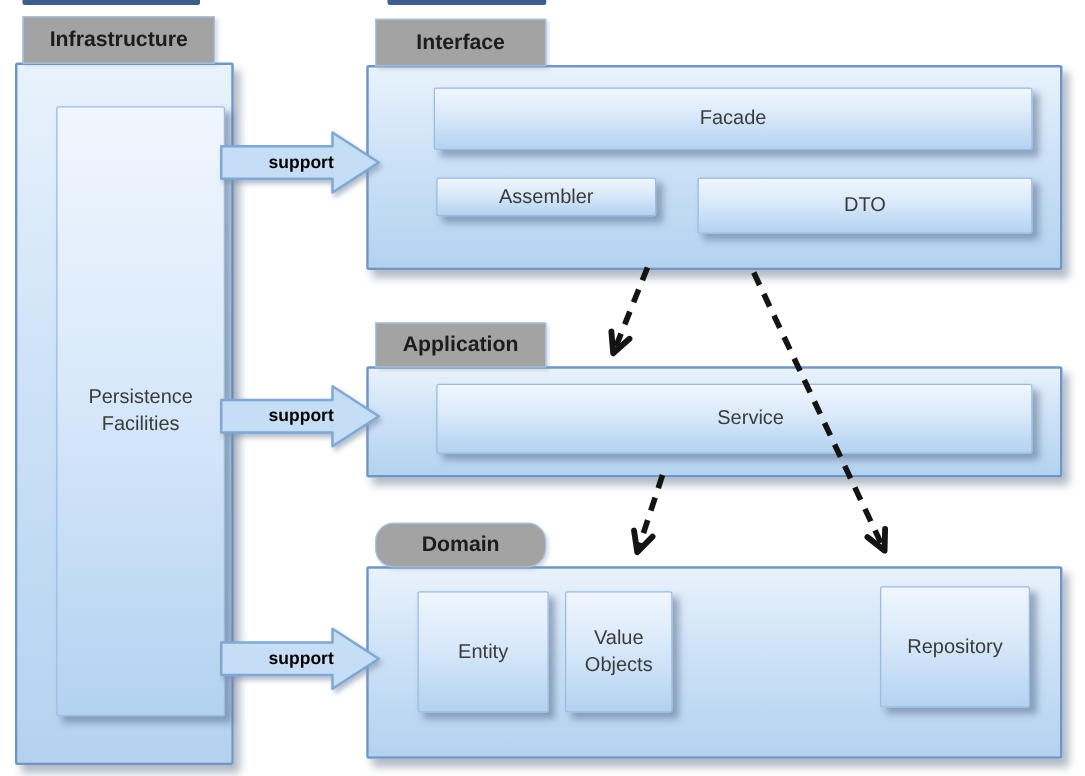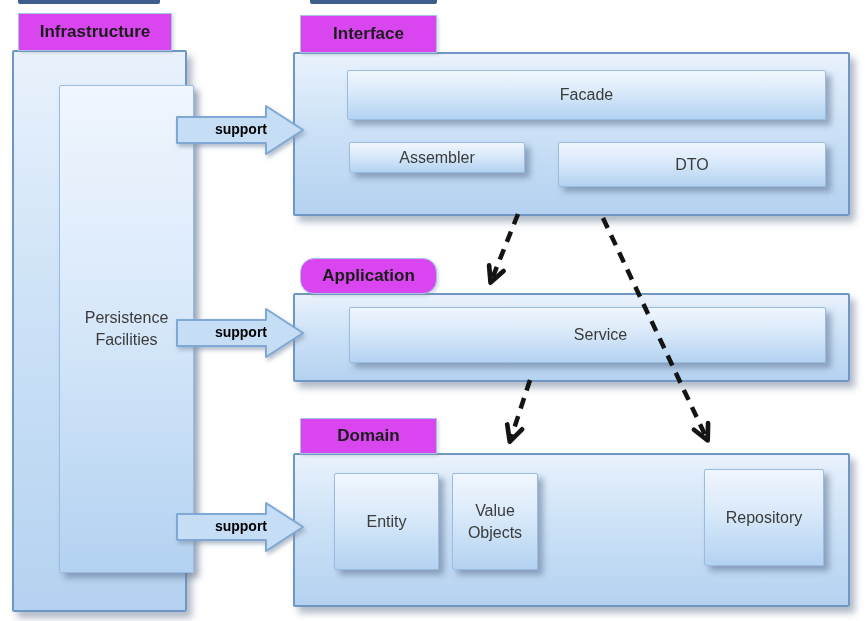--- a/index.html
+++ b/index.html
@@ -18,55 +18,55 @@
   }
   .innerbox{
     position:absolute;z-index:2;border-radius:2px;
     background:linear-gradient(180deg,#f0f6fd 0%,#d9e9fa 45%,#b3d2f1 100%);
     border:1px solid #9bbce1;
     box-shadow:5px 5px 6px rgba(90,110,140,0.55);
     display:flex;align-items:center;justify-content:center;text-align:center;
     color:#3b3b3b;font-size:16px;line-height:1.35;padding:0 6px;box-sizing:border-box;margin-left:12px;
   }
   .tab{
-    position:absolute;z-index:3;background:#d946ef;border:1.5px solid #a6c3e3;
+    position:absolute;z-index:3;background:#a3a3a3;border:1.5px solid #a6c3e3;
     display:flex;align-items:center;justify-content:center;
     font-weight:bold;font-size:17px;color:#1c1c1c;
     box-shadow:2px 2px 3px rgba(130,145,165,0.30);
   }
   .overlay{position:absolute;left:0;top:0;z-index:4;pointer-events:none;}
   .support-label{
     position:absolute;z-index:5;width:90px;text-align:right;
     font-size:14px;font-weight:600;color:#000000;pointer-events:none;
   }
 </style>
 </head>
 <body>
 
 <div class="page">
 
   <div class="edge-strip" style="left:18px;width:142px;"></div>
   <div class="edge-strip" style="left:310px;width:127px;"></div>
 
   <div class="container" style="left:12px;top:50px;width:171px;height:558px;"></div>
-  <div class="innerbox" style="left:47px;top:85px;width:135px;height:488px;padding:0 0;">Persistence Facilities</div>
+  <div class="innerbox" style="left:33px;top:85px;width:135px;height:488px;padding:0 0;">Persistence Facilities</div>
   <div class="tab" style="left:18px;top:13px;width:152px;height:36px;">Infrastructure</div>
 
   <div class="container" style="left:293px;top:52px;width:553px;height:160px;"></div>
   <div class="tab" style="left:300px;top:15px;width:135px;height:36px;">Interface</div>
   <div class="innerbox" style="left:335px;top:70px;width:479px;height:50px;">Facade</div>
   <div class="innerbox" style="left:337px;top:142px;width:176px;height:31px;">Assembler</div>
   <div class="innerbox" style="left:546px;top:142px;width:268px;height:45px;">DTO</div>
 
   <div class="container" style="left:293px;top:293px;width:553px;height:85px;"></div>
-  <div class="tab" style="left:300px;top:258px;width:135px;height:34px;border-radius:14px;">Application</div>
+  <div class="tab" style="left:300px;top:258px;width:135px;height:34px;">Application</div>
   <div class="innerbox" style="left:337px;top:307px;width:477px;height:56px;padding-left:32px;">Service</div>
 
   <div class="container" style="left:293px;top:453px;width:553px;height:150px;"></div>
-  <div class="tab" style="left:300px;top:418px;width:135px;height:34px;">Domain</div>
+  <div class="tab" style="left:300px;top:418px;width:135px;height:34px;border-radius:15px;">Domain</div>
   <div class="innerbox" style="left:322px;top:473px;width:105px;height:97px;">Entity</div>
   <div class="innerbox" style="left:440px;top:473px;width:86px;height:97px;">Value Objects</div>
   <div class="innerbox" style="left:692px;top:469px;width:120px;height:97px;">Repository</div>
 
   <svg class="overlay" width="868" height="621" viewBox="0 0 868 621">
     <defs>
       <filter id="arrowShadow" x="-30%" y="-30%" width="170%" height="170%">
         <feDropShadow dx="2" dy="3" stdDeviation="2" flood-color="#8093ab" flood-opacity="0.6"></feDropShadow>
       </filter>
       <marker id="dashArrowHead" viewBox="0 0 12 12" refX="8" refY="6" markerWidth="5.2" markerHeight="5.2" orient="auto">

